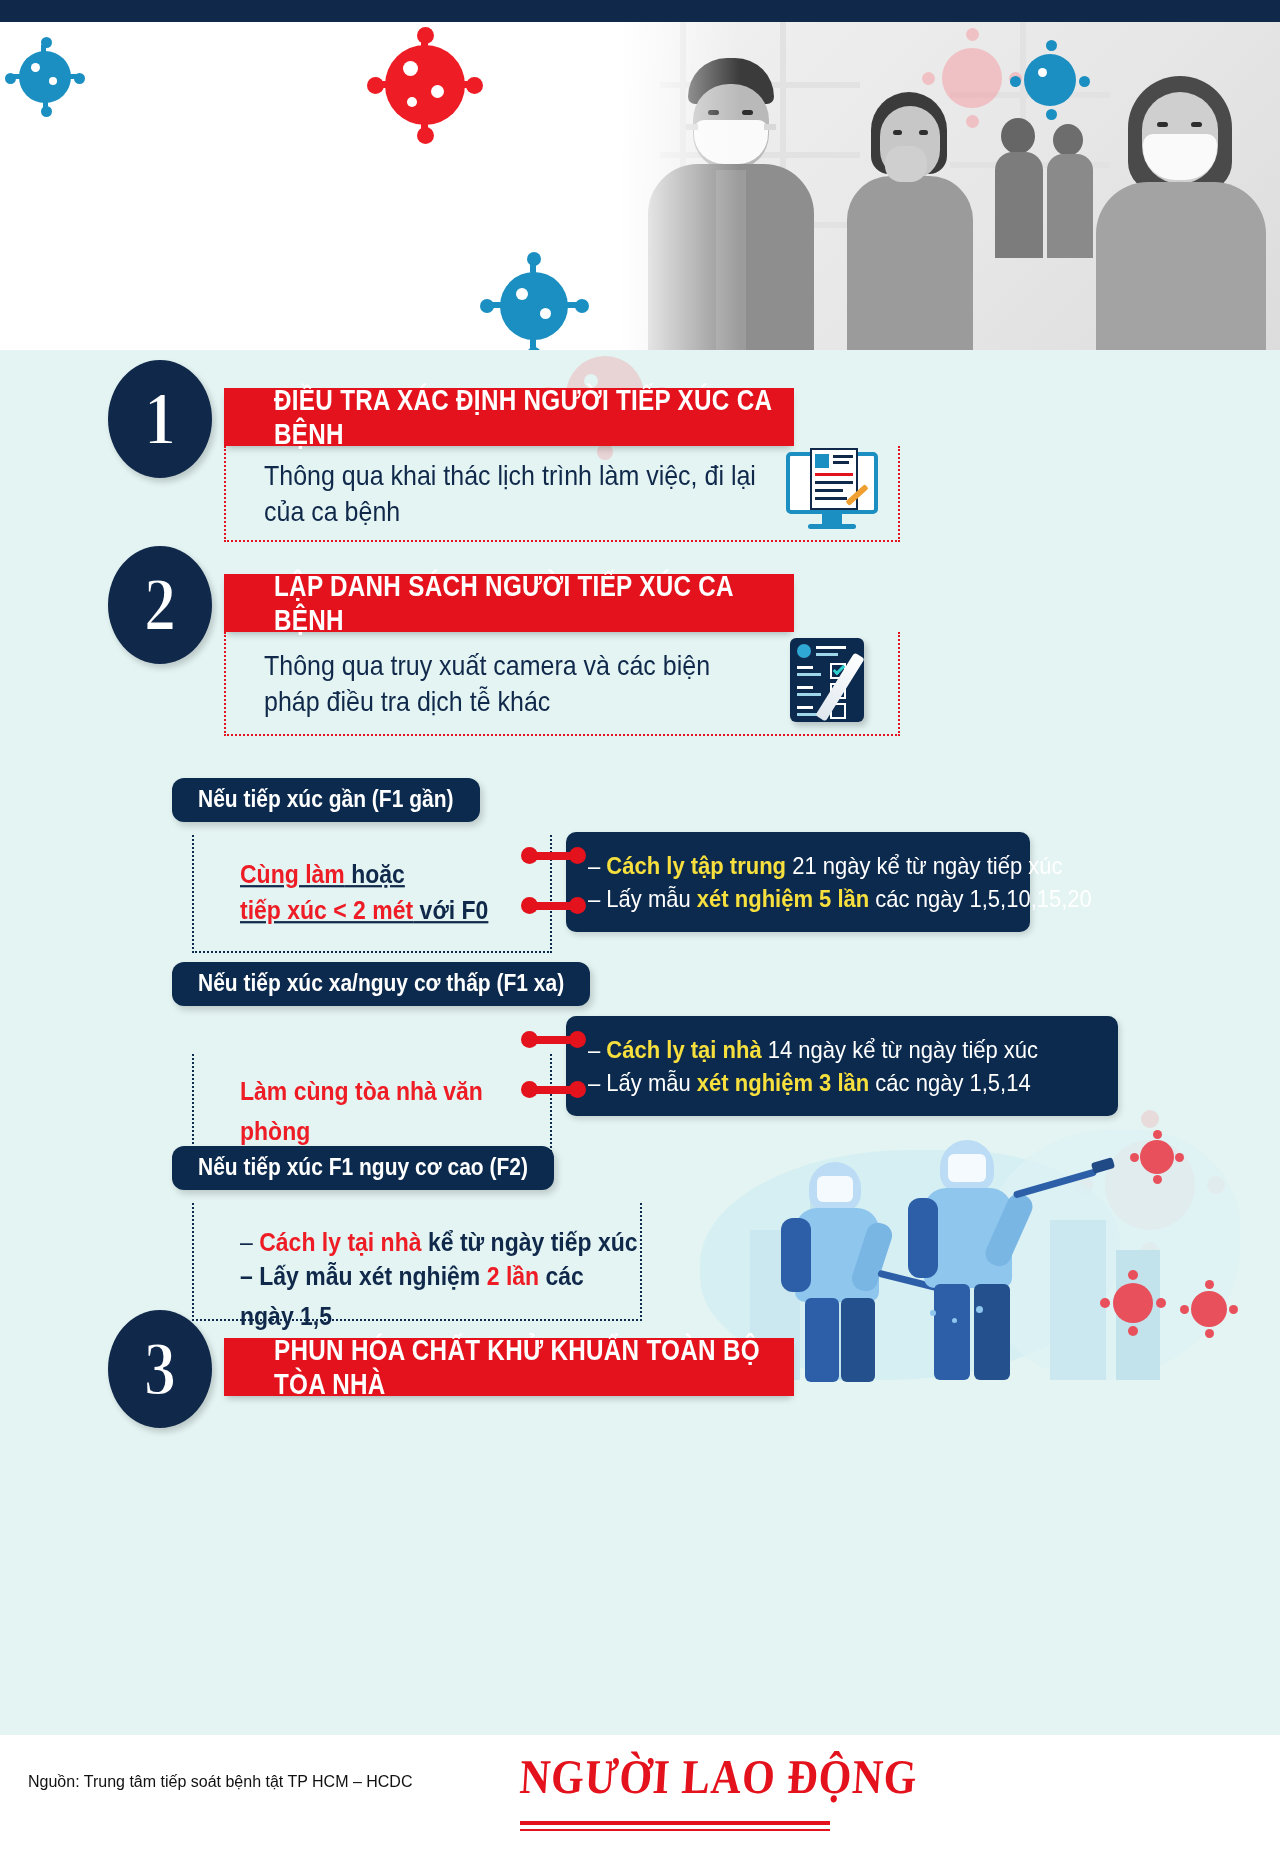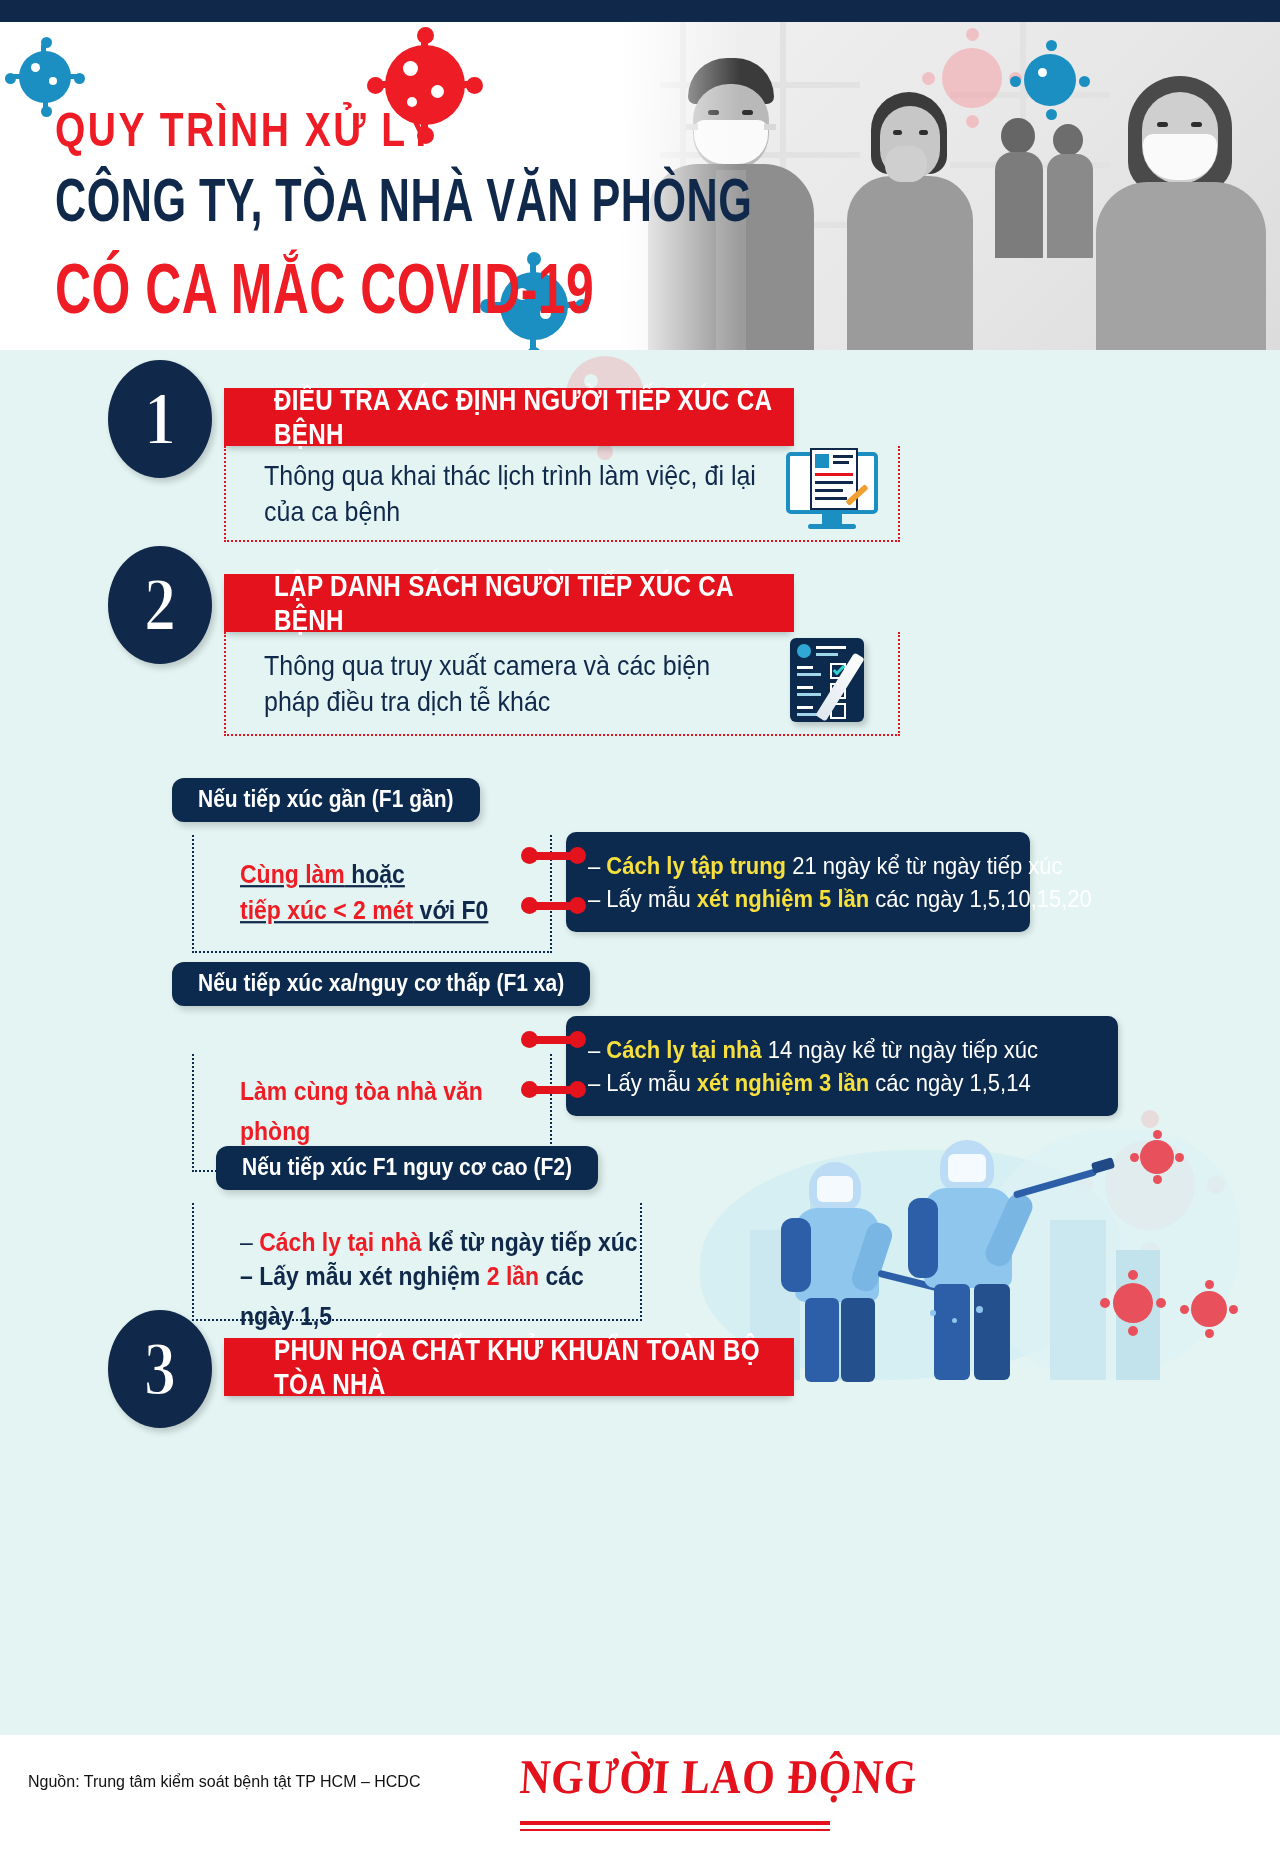--- a/index.html
+++ b/index.html
@@ -230,25 +230,20 @@
       <div style="position:absolute;left:0;top:47px;width:14px;height:14px;border-radius:50%;background:#1b8fc1;"></div>
       <div style="position:absolute;left:10px;top:50px;width:14px;height:6px;background:#1b8fc1;"></div>
       <div style="position:absolute;left:95px;top:47px;width:14px;height:14px;border-radius:50%;background:#1b8fc1;"></div>
       <div style="position:absolute;left:85px;top:50px;width:14px;height:6px;background:#1b8fc1;"></div>
       <div style="position:absolute;left:47px;top:95px;width:14px;height:14px;border-radius:50%;background:#1b8fc1;"></div>
       <div style="position:absolute;left:50px;top:86px;width:6px;height:14px;background:#1b8fc1;"></div>
       <div style="position:absolute;left:36px;top:36px;width:12px;height:12px;border-radius:50%;background:#fff;"></div>
       <div style="position:absolute;left:60px;top:56px;width:11px;height:11px;border-radius:50%;background:#fff;"></div>
     </div>
 
-    <div class="header-text">
-      <div class="title-line1">QUY TRÌNH XỬ LÝ</div>
-      <div class="title-line2">CÔNG TY, TÒA NHÀ VĂN PHÒNG</div>
-      <div class="title-line3">CÓ CA MẮC COVID-19</div>
-    </div>
   </div>
 
   <div class="body-area">
 
     <div style="position:absolute;left:540px;top:-20px;width:130px;height:130px;opacity:.45;">
       <div style="position:absolute;left:26px;top:26px;width:78px;height:78px;border-radius:50%;background:#f0adb2;"></div>
 
       <div style="position:absolute;left:0;top:57px;width:16px;height:16px;border-radius:50%;background:#f0adb2;"></div>
       <div style="position:absolute;left:114px;top:57px;width:16px;height:16px;border-radius:50%;background:#f0adb2;"></div>
       <div style="position:absolute;left:57px;top:114px;width:16px;height:16px;border-radius:50%;background:#f0adb2;"></div>
@@ -369,21 +364,21 @@
       <div class="connector" style="left:528px;top:736px;width:48px;"></div>
       <div class="dot" style="left:521px;top:731px;"></div>
       <div class="dot" style="left:569px;top:731px;"></div>
       <div class="fresult" style="left:566px;top:666px;width:552px;">
         <span class="ln"><span>– </span><span class="yel">Cách ly tại nhà</span><span> 14 ngày kể từ ngày tiếp xúc</span></span>
         <span class="ln"><span>– Lấy mẫu </span><span class="yel">xét nghiệm 3 lần</span><span> các ngày 1,5,14</span></span>
       </div>
     </div>
 
     <div class="fblock">
-      <div class="ftag" style="left:172px;top:796px;margin-left:44px;">
+      <div class="ftag" style="left:172px;top:796px;">
         <span>Nếu tiếp xúc F1 nguy cơ cao (F2)</span>
       </div>
       <div class="fdesc" style="left:192px;top:853px;width:450px;height:118px;">
         <span class="ln"><span>– </span><b class="red">Cách ly tại nhà</b><span class="dark"> kể từ ngày tiếp xúc</span></span>
         <span class="ln"><span class="dark">– Lấy mẫu xét nghiệm </span><b class="red">2 lần</b><span class="dark"> các ngày 1,5</span></span>
       </div>
     </div>
 
     <div class="scene" style="right:0;top:770px;width:600px;height:320px;">
       <div class="blob" style="left:20px;top:30px;width:420px;height:230px;background:#d2edf3;"></div>
@@ -450,19 +445,19 @@
         <span class="step-badge-num">3</span>
       </div>
       <div class="step-head" style="left:224px;top:988px;width:570px;">
         <span>PHUN HÓA CHẤT KHỬ KHUẨN TOÀN BỘ TÒA NHÀ</span>
       </div>
     </div>
 
   </div>
 
   <div class="footer">
-    <div class="source">Nguồn: Trung tâm kiểm soát bệnh tật TP HCM – HCDC</div>
+    <div class="source">Nguồn: Trung tâm tiếp soát bệnh tật TP HCM – HCDC</div>
     <div class="brand">NGƯỜI LAO ĐỘNG</div>
     <div class="brand-rule"></div>
     <div class="brand-rule2"></div>
   </div>
 
 </div>
 
 </body></html>

